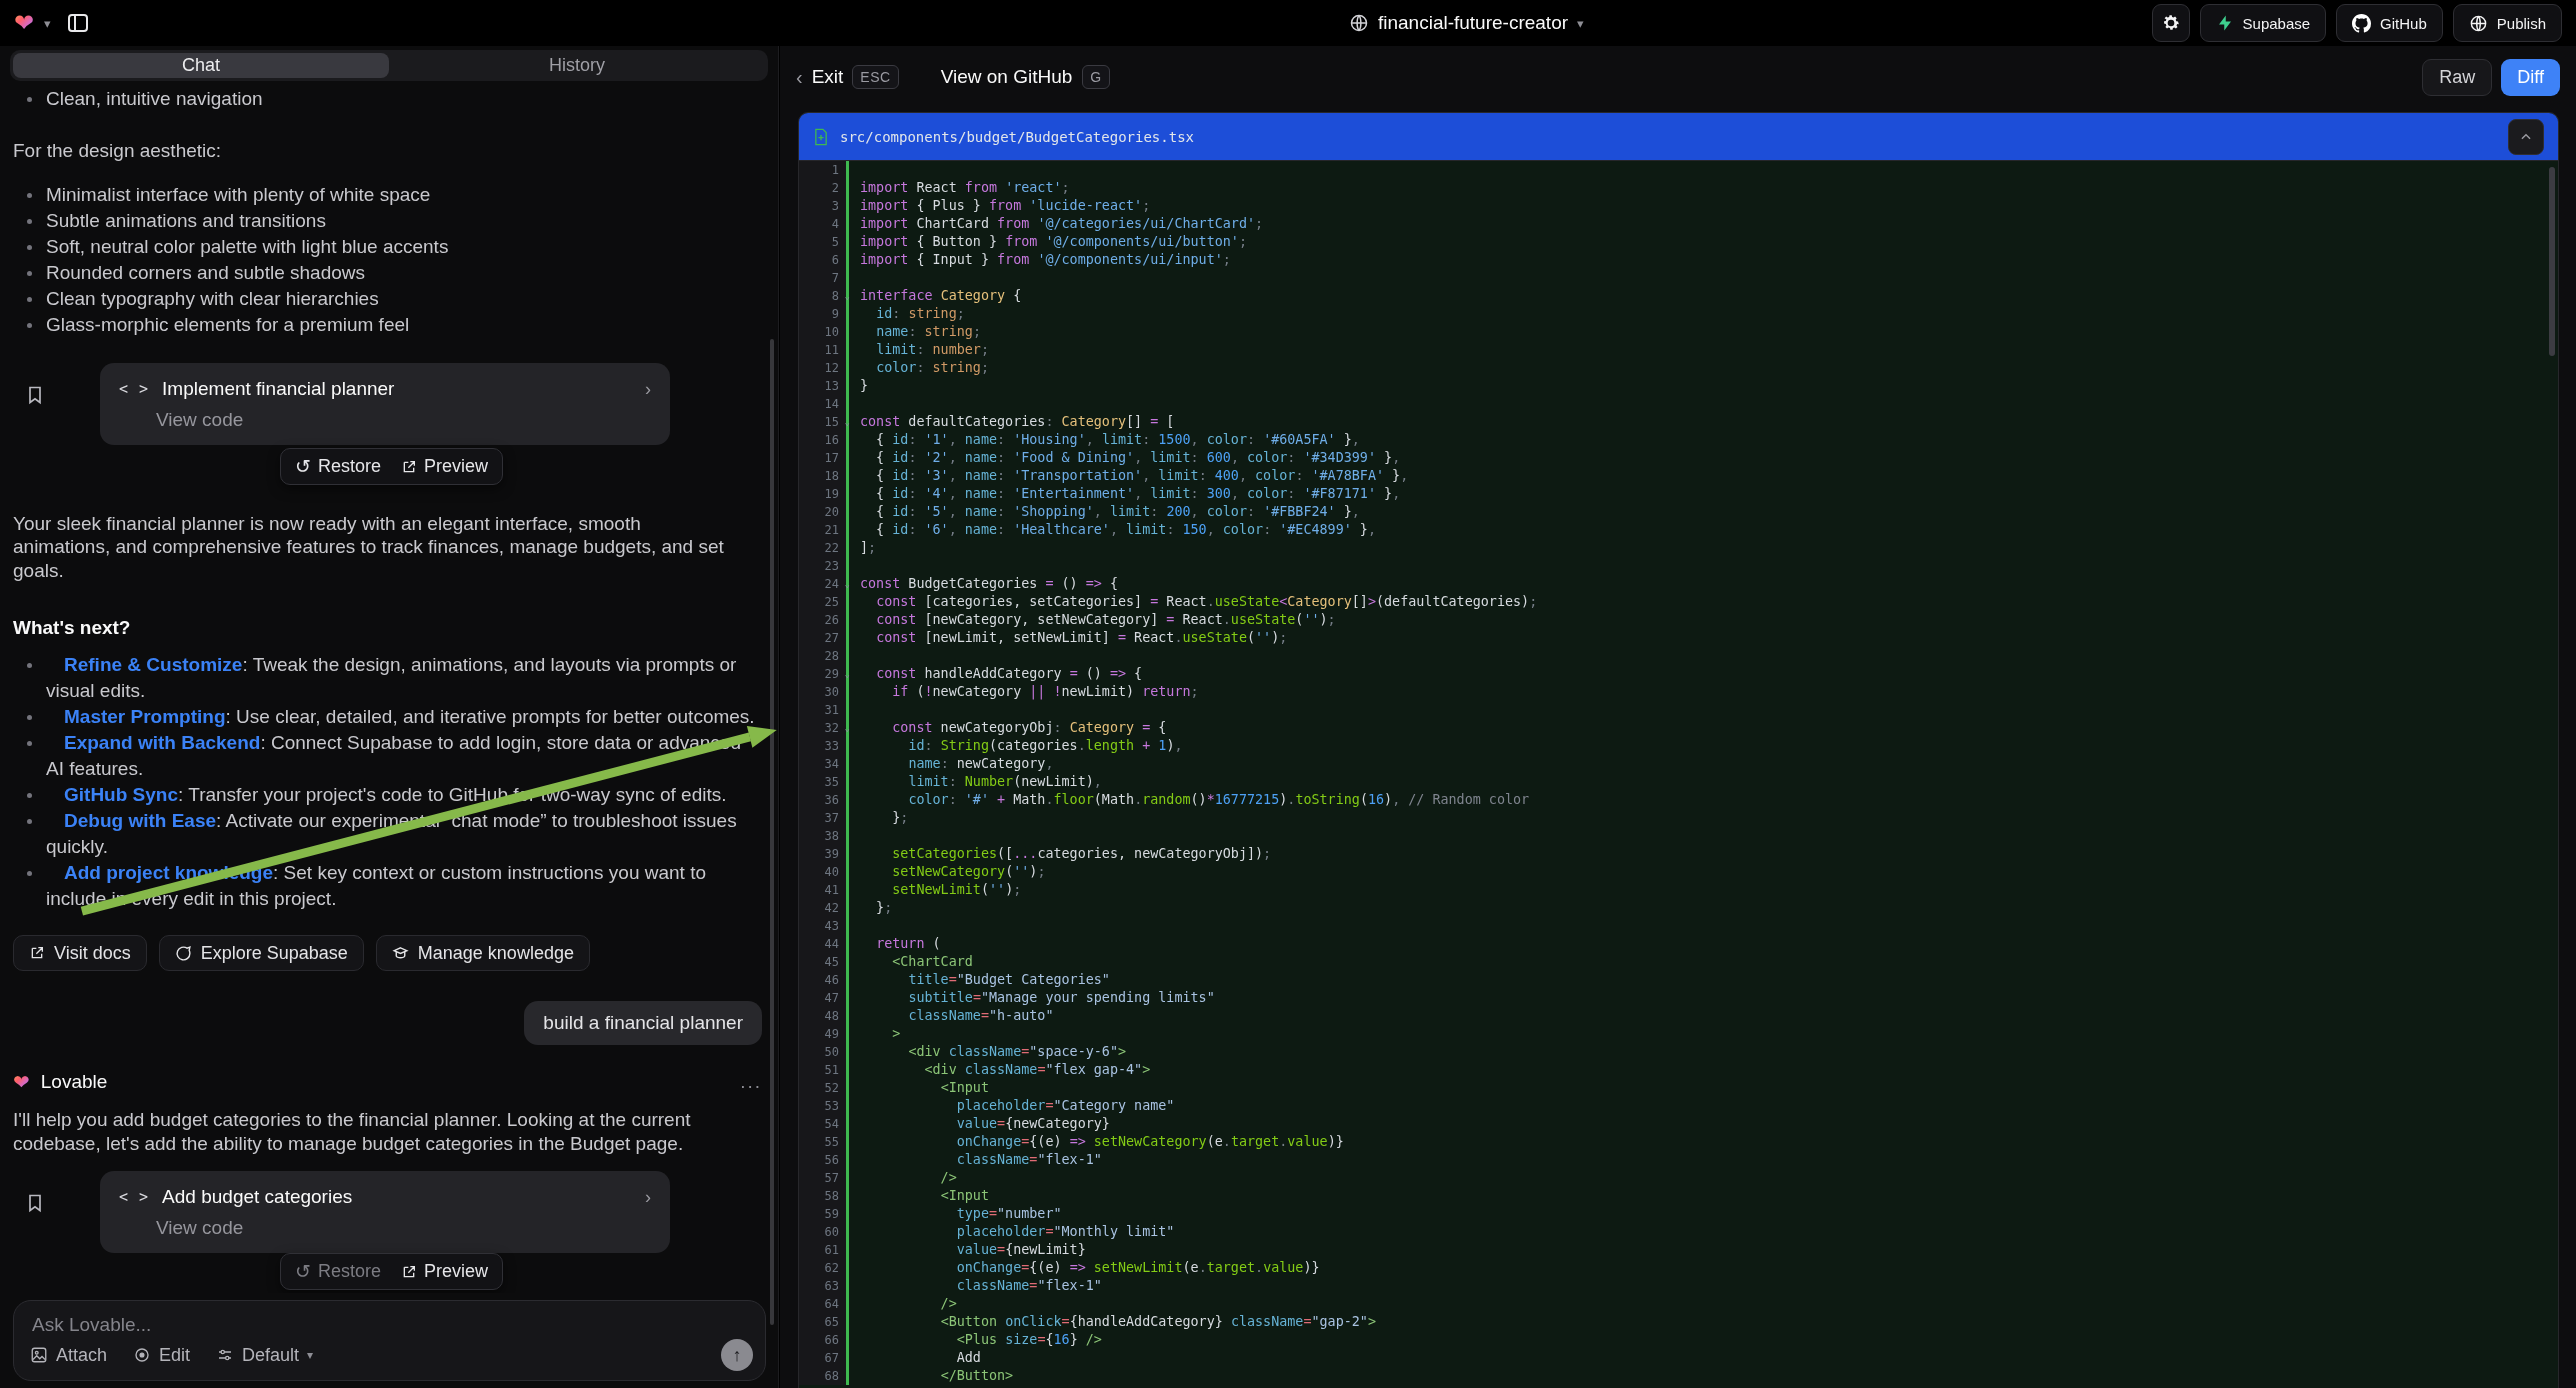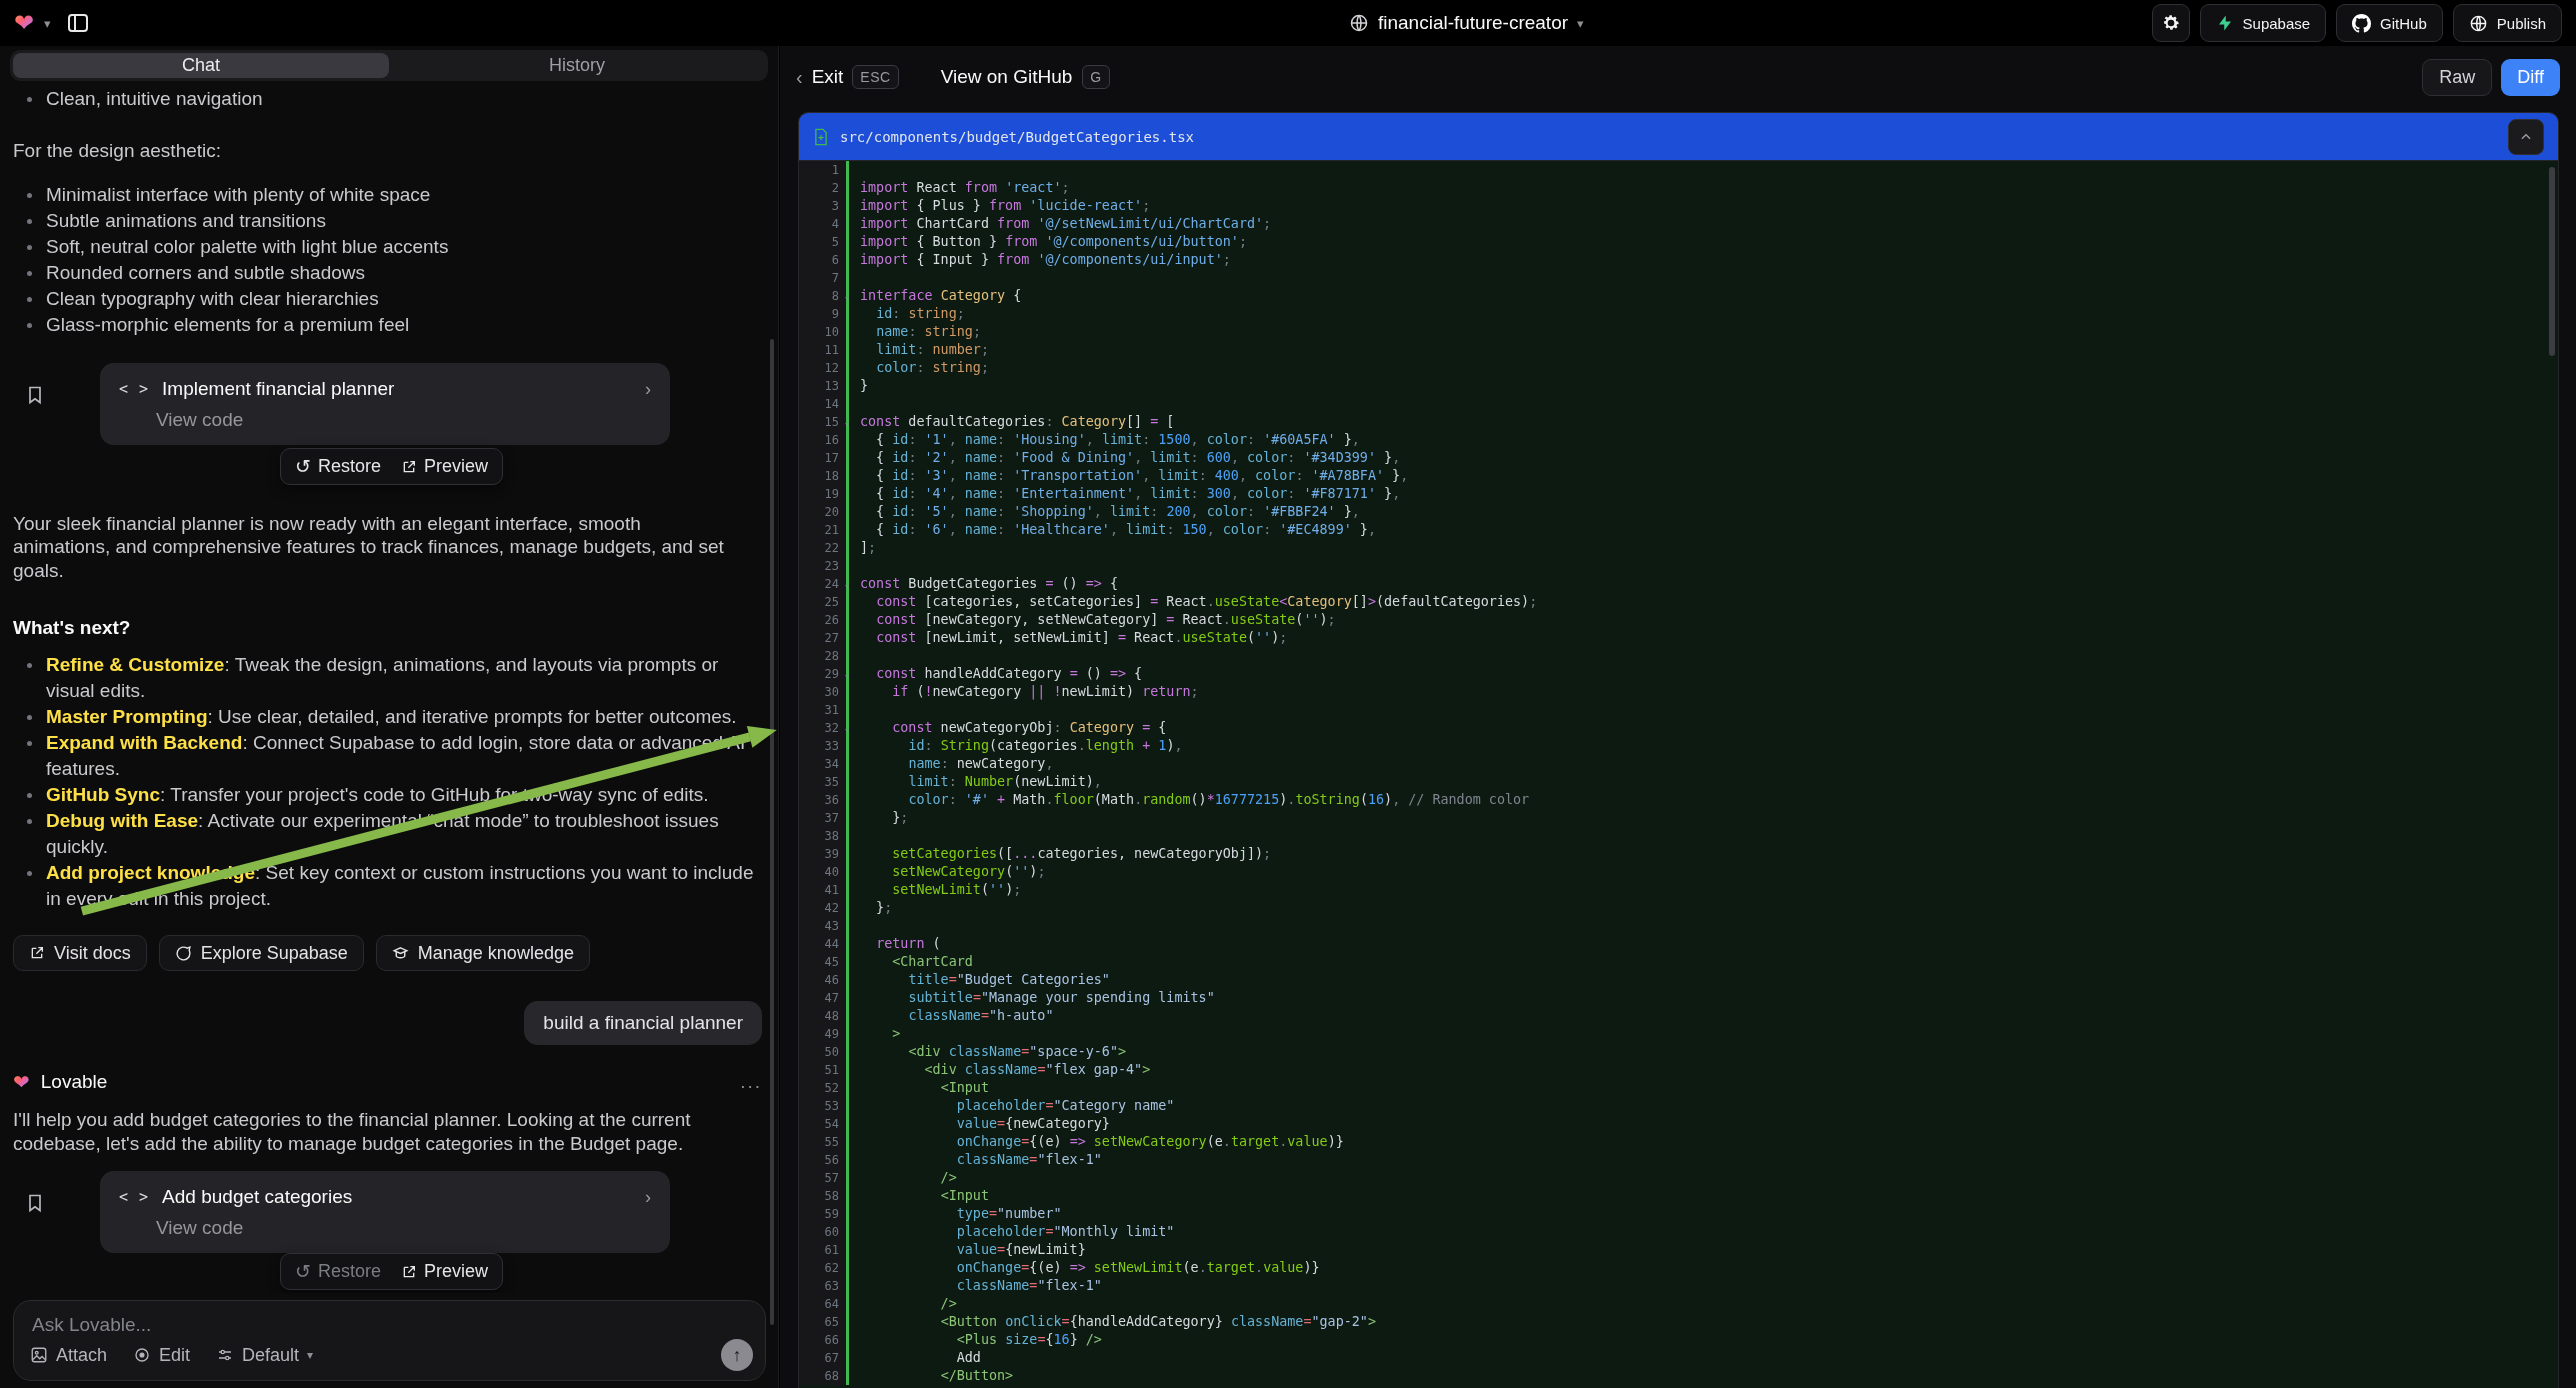--- a/index.html
+++ b/index.html
@@ -32,21 +32,21 @@
     font-size:19px; color:#c9c9ce; overflow:hidden; }
   .chat-scroll ul { list-style:none; }
   .chat-scroll li { position:relative; padding-left:33px; line-height:26px; }
   .chat-scroll li::before { content:""; position:absolute; left:14px; top:11px; width:5px; height:5px;
     border-radius:50%; background:#74747c; }
   .p-intro { margin-top:27px; line-height:24px; }
   .design-list { margin-top:19px; }
   .ready-p { margin-top:12px; line-height:23.4px; width:723px; }
   .whatsnext { margin-top:35px; font-size:19px; font-weight:bold; color:#fafafa; }
   .next-list { margin-top:13px; }
-  .next-list .lead { font-weight:bold; color:#fde047; }
+  .next-list .lead { font-weight:bold; color:#3b82f6;margin-left:18px; }
   .actions-row { margin-top:23px; display:flex; gap:12px; }
   .chip-btn { height:36px; border:1px solid #2a2a2f; background:#141417; border-radius:10px;
     display:flex; align-items:center; gap:9px; padding:0 15px; color:#e4e4e7; font-size:18px; }
   .bubble { display:block; width:fit-content; margin-left:auto; background:#28282c; border-radius:14px;
     padding:11px 19px; color:#e4e4e7; }
   .bubble1 { margin-top:30px; }
   .lovable-row { margin-top:26px; display:flex; align-items:center; gap:11px; }
   .lovable-name { color:#fafafa; font-size:19px; }
   .dots { margin-left:auto; color:#8e8e95; font-size:19px; letter-spacing:2px; }
   .help-p { margin-top:15px; line-height:23.4px; width:739px; }
@@ -366,21 +366,21 @@
         <div class="crow">
           <span class="ln">2</span>
           <span class="cline"><span class="tk-k">import</span><span class="tk-x"> React </span><span class="tk-k">from</span><span class="tk-x"> </span><span class="tk-s">'react'</span><span class="tk-d">;</span></span>
         </div>
         <div class="crow">
           <span class="ln">3</span>
           <span class="cline"><span class="tk-k">import</span><span class="tk-x"> { Plus } </span><span class="tk-k">from</span><span class="tk-x"> </span><span class="tk-s">'lucide-react'</span><span class="tk-d">;</span></span>
         </div>
         <div class="crow">
           <span class="ln">4</span>
-          <span class="cline"><span class="tk-k">import</span><span class="tk-x"> ChartCard </span><span class="tk-k">from</span><span class="tk-x"> </span><span class="tk-s">'@/setNewLimit/ui/ChartCard'</span><span class="tk-d">;</span></span>
+          <span class="cline"><span class="tk-k">import</span><span class="tk-x"> ChartCard </span><span class="tk-k">from</span><span class="tk-x"> </span><span class="tk-s">'@/categories/ui/ChartCard'</span><span class="tk-d">;</span></span>
         </div>
         <div class="crow">
           <span class="ln">5</span>
           <span class="cline"><span class="tk-k">import</span><span class="tk-x"> { Button } </span><span class="tk-k">from</span><span class="tk-x"> </span><span class="tk-s">'@/components/ui/button'</span><span class="tk-d">;</span></span>
         </div>
         <div class="crow">
           <span class="ln">6</span>
           <span class="cline"><span class="tk-k">import</span><span class="tk-x"> { Input } </span><span class="tk-k">from</span><span class="tk-x"> </span><span class="tk-s">'@/components/ui/input'</span><span class="tk-d">;</span></span>
         </div>
         <div class="crow">

